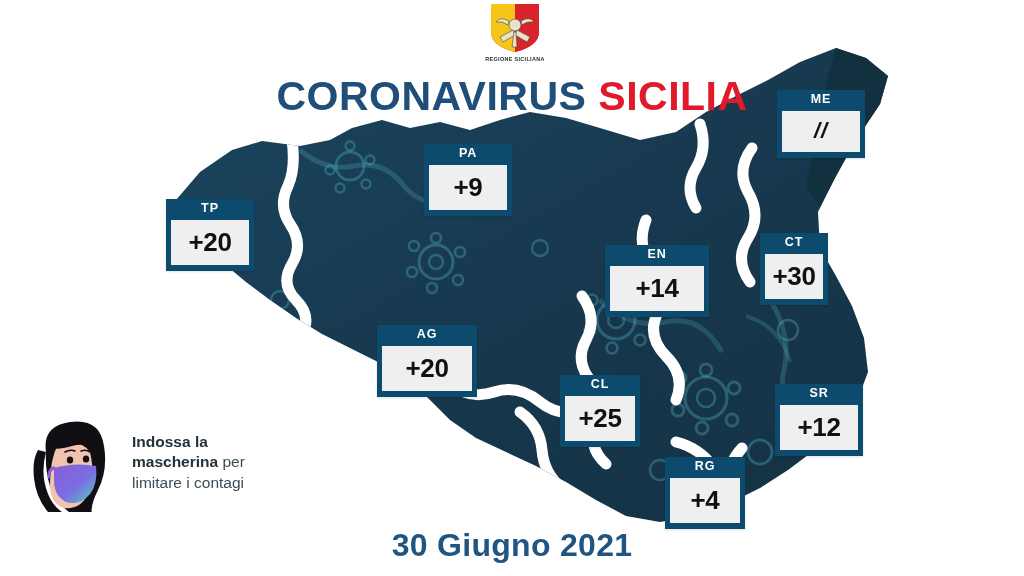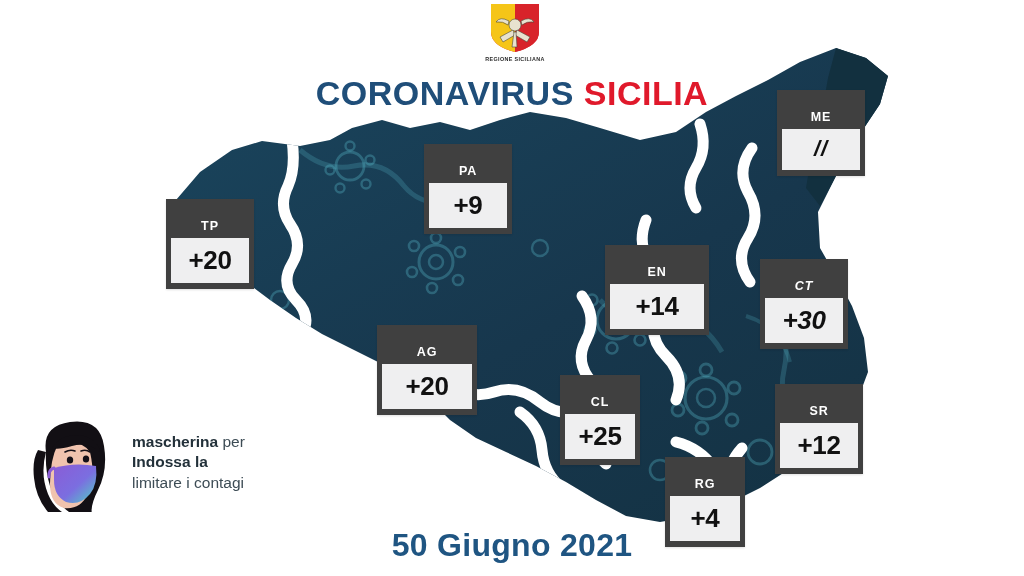--- a/index.html
+++ b/index.html
@@ -16,43 +16,43 @@
   .emblem-shield { width:56px; height:52px; margin:0 auto; position:relative; }
   .emblem-label {
     font-size:5.4px; font-weight:bold; letter-spacing:.35px;
     color:#2b2b2b; margin-top:2px; white-space:nowrap;
   }
 
   
   .title {
     position:absolute; left:0; right:0; top:76px;
     text-align:center;
-    font-size:34px; font-weight:bold; letter-spacing:.5px;
+    font-size:41px; font-weight:bold; letter-spacing:.5px;
     line-height:1;
   }
   .title .t-blue { color:#1f4e79; }
   .title .t-red  { color:#e0192b; }
 
   
   .date {
     position:absolute; left:0; right:0; top:527px;
     text-align:center;
     font-size:32px; font-weight:bold; color:#1f5582;
     letter-spacing:.3px;
   }
 
   
   .map-wrap { position:absolute; left:0; top:0; width:1024px; height:576px; }
   .map-svg  { position:absolute; left:0; top:0; }
 
   
   .badge {
     position:absolute;
-    background:#404040;
-    padding:18px 5px 6px 5px;
+    background:#0c4a6e;
+    padding:0 5px 6px 5px;
     box-shadow:0 1px 2px rgba(0,0,0,.12);
   }
   .badge-code {
     text-align:center;
     color:#ffffff;
     font-size:12.5px;
     font-weight:bold;
     letter-spacing:.9px;
     line-height:1;
     padding:3px 0 5px 0;
@@ -220,21 +220,21 @@
         <div class="badge-value">+9</div>
       </div>
       <div class="badge" style="left: 777px; top: 90px; width: 88px;">
         <div class="badge-code">ME</div>
         <div class="badge-value nodata">//</div>
       </div>
       <div class="badge" style="left: 597px; top: 245px; width: 104px; margin-left: 8px;">
         <div class="badge-code">EN</div>
         <div class="badge-value">+14</div>
       </div>
-      <div class="badge" style="left: 760px; top: 259px; width: 88px; font-style: italic;">
+      <div class="badge" style="left: 760px; top: 233px; width: 68px;">
         <div class="badge-code">CT</div>
         <div class="badge-value">+30</div>
       </div>
       <div class="badge" style="left: 377px; top: 325px; width: 100px;">
         <div class="badge-code">AG</div>
         <div class="badge-value">+20</div>
       </div>
       <div class="badge" style="left: 560px; top: 375px; width: 80px;">
         <div class="badge-code">CL</div>
         <div class="badge-value">+25</div>
@@ -274,21 +274,21 @@
         <path d="M39,34 q5,-3 10,-1" stroke="#141018" stroke-width="1.6" fill="none" stroke-linecap="round"></path>
         <path d="M55,33 q5,-2 9,1" stroke="#141018" stroke-width="1.6" fill="none" stroke-linecap="round"></path>
 
         <path d="M28,50 q20,-6 42,-2 q2,18 -6,28 q-10,12 -24,8 q-12,-6 -12,-22 Z" fill="url(#maskGrad)"></path>
         <path d="M28,50 q-6,2 -5,9" stroke="#8a5cd6" stroke-width="3" fill="none" stroke-linecap="round"></path>
 
         <path d="M20,34 q-6,22 2,42 q5,12 14,18 l-14,0 q-12,-14 -14,-34 q-2,-18 4,-28 Z" fill="#120f14"></path>
       </svg>
     </div>
     <div class="mask-caption">
+      <div><b>Indossa la</b></div>
       <div><b>mascherina</b><span class="lite"> per</span></div>
-      <div><b>Indossa la</b></div>
       <div><span class="lite">limitare i contagi</span></div>
     </div>
   </div>
 
-  <div class="date">50 Giugno 2021</div>
+  <div class="date">30 Giugno 2021</div>
 
 </div>
 
 </body></html>

